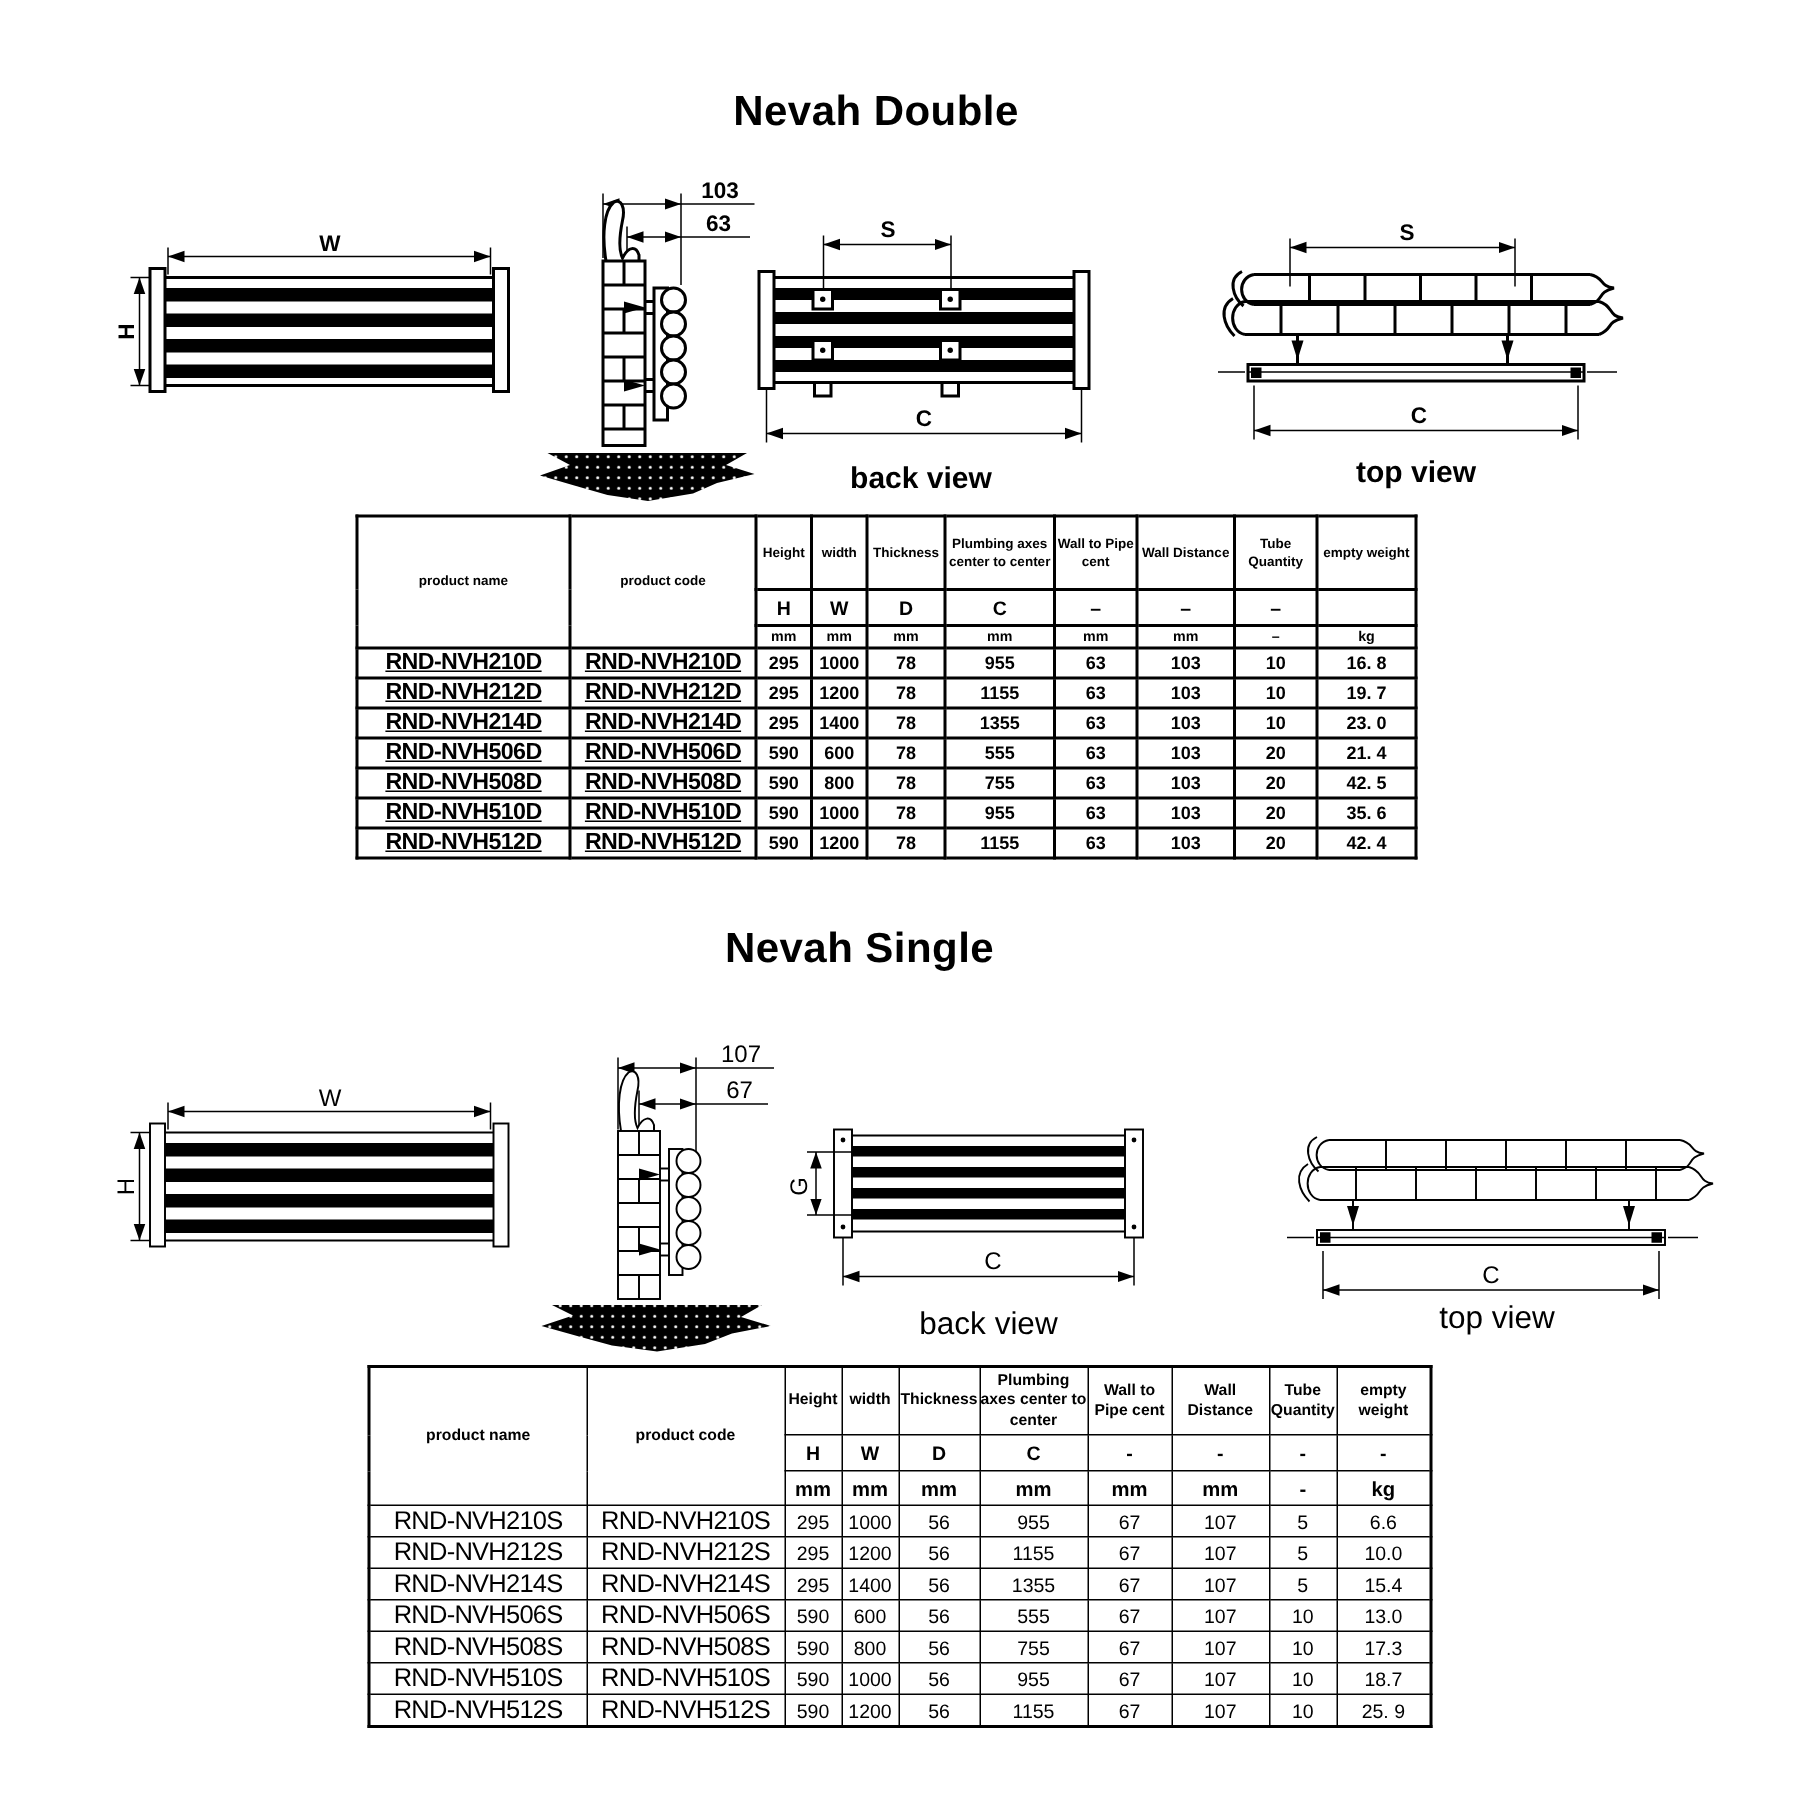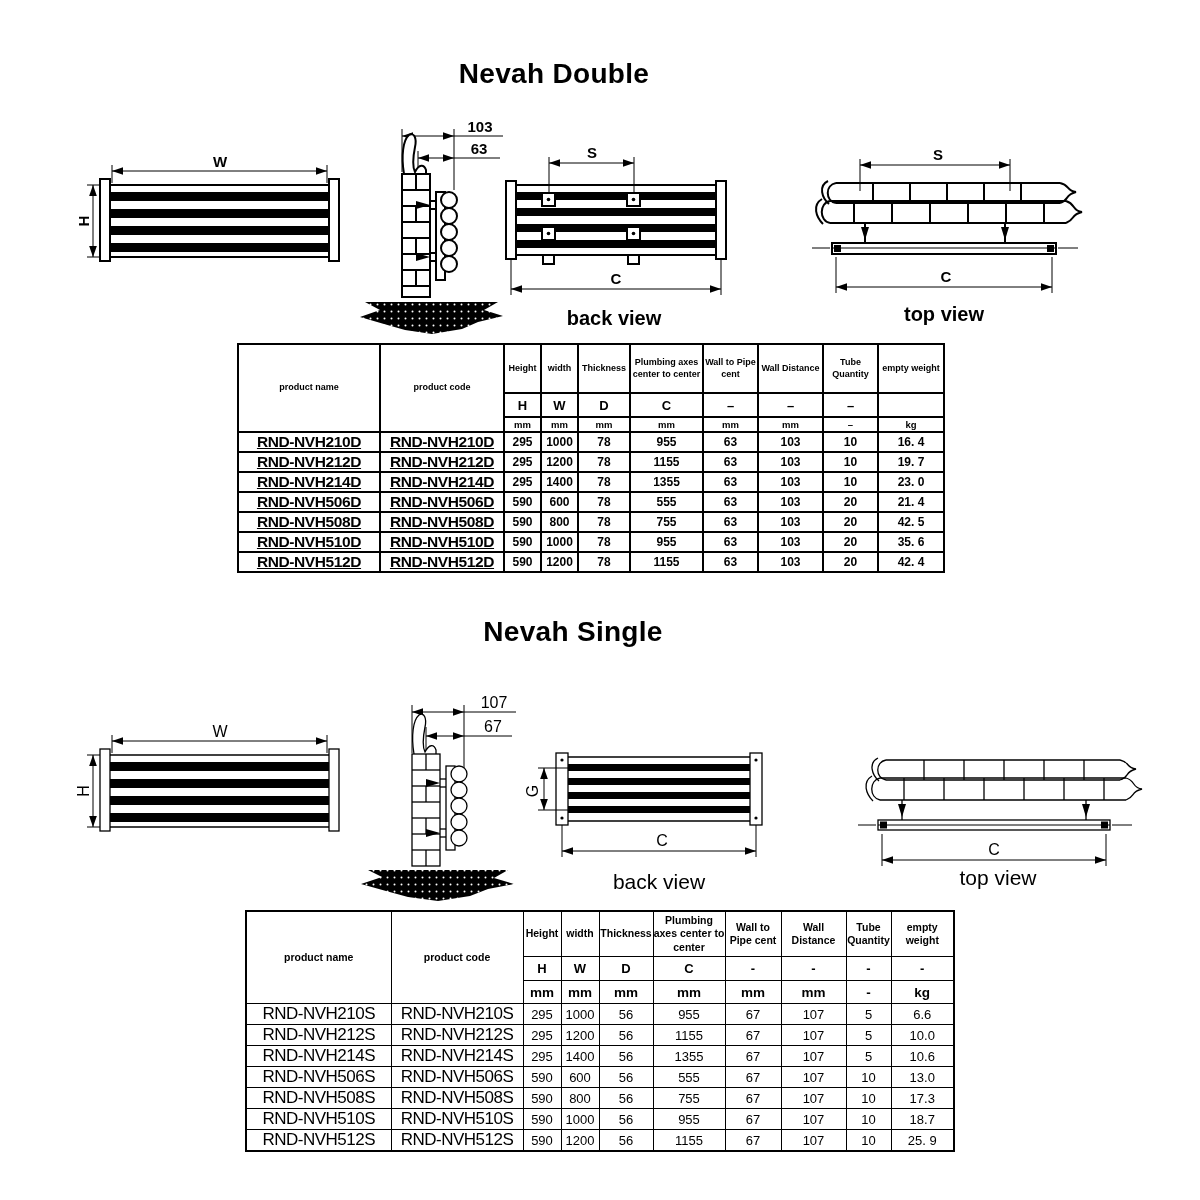--- a/index.html
+++ b/index.html
@@ -1,19 +1,19 @@
 <!DOCTYPE html>
 <html><head>
 <meta charset="utf-8">
 <style>
   html,body{margin:0;padding:0;background:#fff;}
   .page{position:relative;width:1200px;height:1200px;background:#ffffff;overflow:hidden;
         font-family:"Liberation Sans",sans-serif;color:#000;}
   .title{position:absolute;text-align:center;font-weight:bold;font-size:28px;letter-spacing:0.3px;margin:0;}
-  .title-d{left:354px;top:58px;width:400px;}
+  .title-d{left:384px;top:58px;width:400px;}
   .title-s{left:373px;top:616px;width:400px;}
   svg.draw{position:absolute;overflow:visible;}
   .ln{stroke:#000;fill:none;}
   .fw{fill:#fff;stroke:#000;}
   .bar{fill:#000;stroke:none;}
   .dim{stroke:#000;stroke-width:1;fill:none;}
   .sec-double .ln,.sec-double .fw{stroke-width:2;}
   .sec-single .ln,.sec-single .fw{stroke-width:1.3;}
   svg text{fill:#000;font-family:"Liberation Sans",sans-serif;}
   .sec-double text.lbl{font-weight:700;font-size:15px;}
@@ -254,21 +254,21 @@
           <tr class="dr">
             <td class="c-name">RND-NVH210D</td>
             <td class="c-name">RND-NVH210D</td>
             <td class="c-num">295</td>
             <td class="c-num">1000</td>
             <td class="c-num">78</td>
             <td class="c-num">955</td>
             <td class="c-num">63</td>
             <td class="c-num">103</td>
             <td class="c-num">10</td>
-            <td class="c-num">16. 4</td>
+            <td class="c-num">16. 8</td>
           </tr>
 
           <tr class="dr">
             <td class="c-name">RND-NVH212D</td>
             <td class="c-name">RND-NVH212D</td>
             <td class="c-num">295</td>
             <td class="c-num">1200</td>
             <td class="c-num">78</td>
             <td class="c-num">1155</td>
             <td class="c-num">63</td>
@@ -554,21 +554,21 @@
           <tr class="dr">
             <td class="c-name">RND-NVH214S</td>
             <td class="c-name">RND-NVH214S</td>
             <td class="c-num">295</td>
             <td class="c-num">1400</td>
             <td class="c-num">56</td>
             <td class="c-num">1355</td>
             <td class="c-num">67</td>
             <td class="c-num">107</td>
             <td class="c-num">5</td>
-            <td class="c-num">10.6</td>
+            <td class="c-num">15.4</td>
           </tr>
 
           <tr class="dr">
             <td class="c-name">RND-NVH506S</td>
             <td class="c-name">RND-NVH506S</td>
             <td class="c-num">590</td>
             <td class="c-num">600</td>
             <td class="c-num">56</td>
             <td class="c-num">555</td>
             <td class="c-num">67</td>

